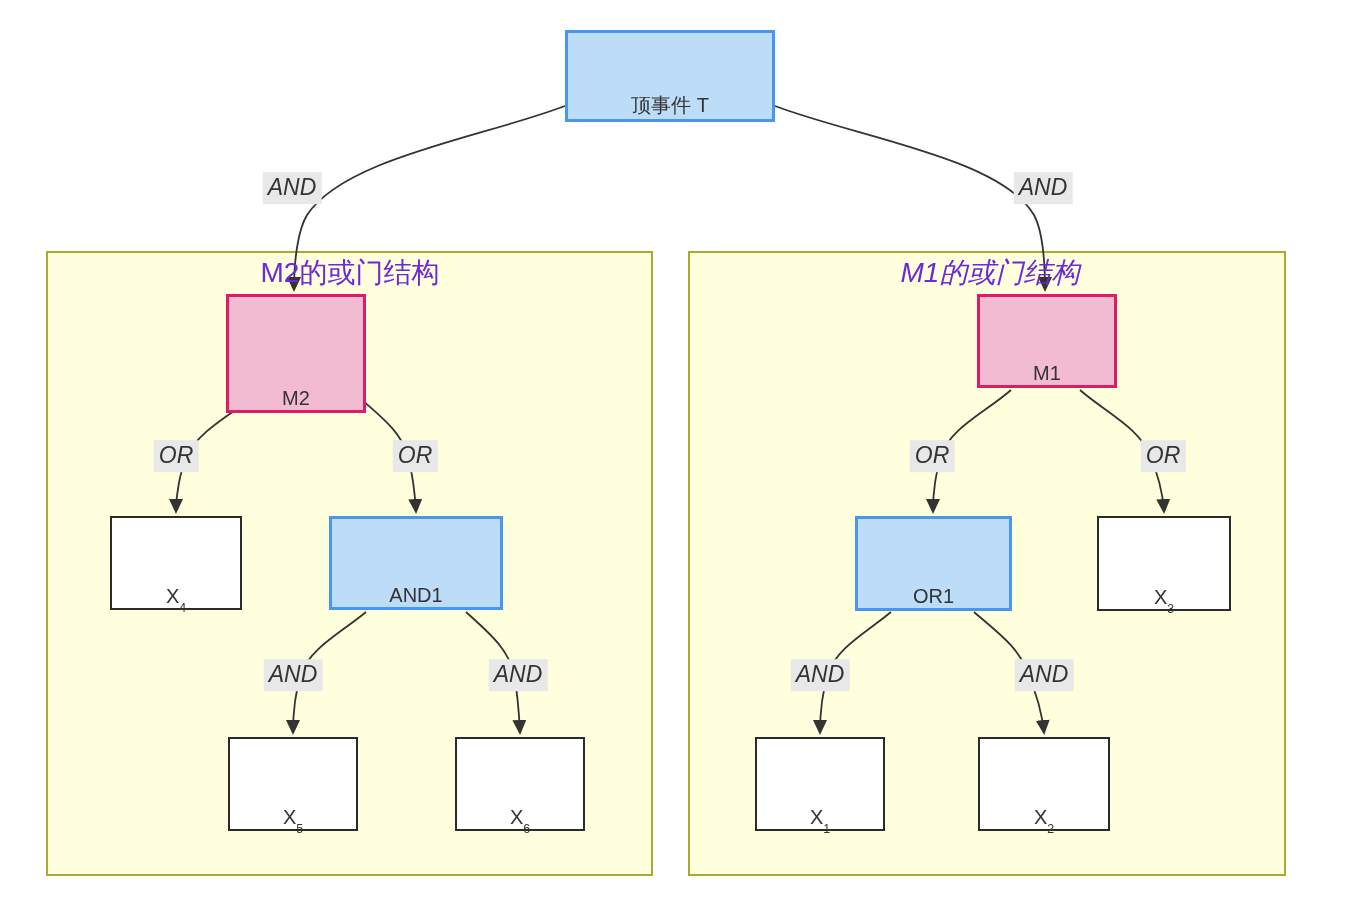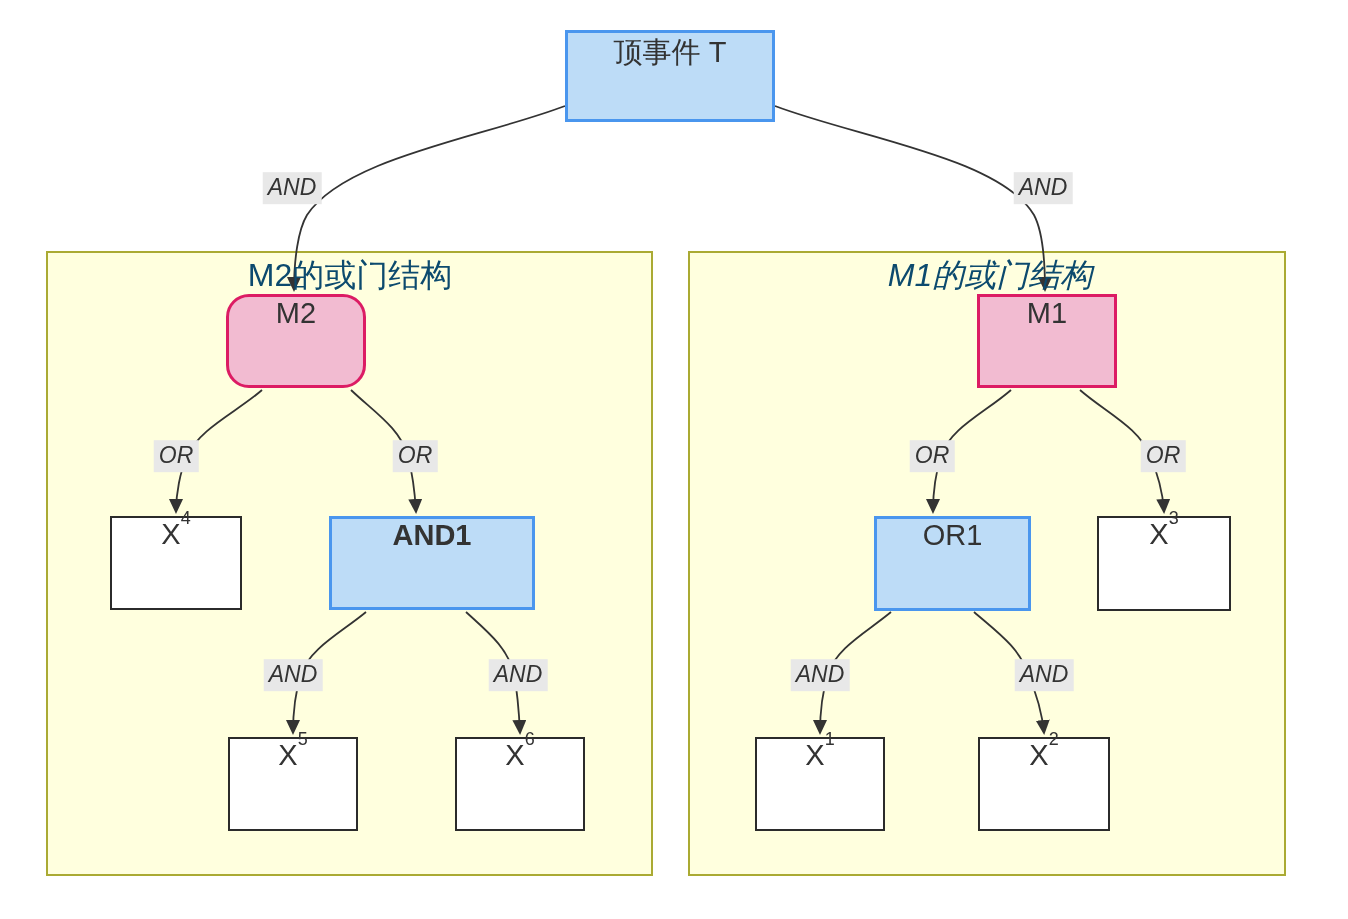--- a/index.html
+++ b/index.html
@@ -6,26 +6,26 @@
   .stage{
     position:relative;width:1348px;height:919px;background:#ffffff;overflow:hidden;
     font-family:"Liberation Sans","DejaVu Sans",sans-serif;color:#333333;
   }
   svg.edge-layer{position:absolute;left:0;top:0;width:1348px;height:919px;}
   .edge-path{fill:none;stroke:#333333;stroke-width:1.8px;}
   .cluster{
     position:absolute;background:#ffffde;border:2px solid #aaaa33;box-sizing:border-box;
   }
   .cluster-title{
-    position:absolute;transform:translateX(-50%);font-size:32px;color:#0c4a6e;
+    position:absolute;transform:translateX(-50%);font-size:28px;color:#6d28d9;
     white-space:nowrap;line-height:1.15;
   }
   .node{
-    position:absolute;display:flex;align-items:flex-start;justify-content:center;
-    box-sizing:border-box;font-size:29px;color:#333333;white-space:nowrap;
+    position:absolute;display:flex;align-items:flex-end;justify-content:center;
+    box-sizing:border-box;font-size:20px;color:#333333;white-space:nowrap;
   }
   .node.blue{background:#bddcf7;border:3px solid #4a96ee;}
   .node.pink{background:#f2bbd1;border:3px solid #dc1c64;}
   .node.plain{background:#ffffff;border:2.5px solid #2b2b2b;}
   .node sub{font-size:0.62em;line-height:0;}
   .edge-label{
     position:absolute;transform:translate(-50%,-50%);
     background:#e8e8e8;color:#333333;font-size:23px;line-height:1.2;
     padding:2px 5px;white-space:nowrap;font-style:italic;
   }
@@ -68,46 +68,46 @@
   <div class="edge-label" style="left:932px;top:456px;">OR</div>
   <div class="edge-label" style="left:1163px;top:456px;">OR</div>
   <div class="edge-label" style="left:820px;top:675px;">AND</div>
   <div class="edge-label" style="left:1044px;top:675px;">AND</div>
 
   <div class="node blue" style="left:565px;top:30px;width:210px;height:92px;">
     <span>顶事件 T</span>
       <sub></sub>
   </div>
 
-  <div class="node pink" style="left:226px;top:294px;width:140px;height:94px;border-radius:23px;">
+  <div class="node pink" style="left:226px;top:294px;width:140px;height:119px;">
     <span>M2</span>
       <sub></sub>
   </div>
   <div class="node plain" style="left:110px;top:516px;width:132px;height:94px;">
     <span>X</span>
       <sub>4</sub>
   </div>
-  <div class="node blue" style="left:329px;top:516px;width:206px;height:94px;font-weight:bold;">
+  <div class="node blue" style="left:329px;top:516px;width:174px;height:94px;">
     <span>AND1</span>
       <sub></sub>
   </div>
   <div class="node plain" style="left:228px;top:737px;width:130px;height:94px;">
     <span>X</span>
       <sub>5</sub>
   </div>
   <div class="node plain" style="left:455px;top:737px;width:130px;height:94px;">
     <span>X</span>
       <sub>6</sub>
   </div>
 
   <div class="node pink" style="left:977px;top:294px;width:140px;height:94px;">
     <span>M1</span>
       <sub></sub>
   </div>
-  <div class="node blue" style="left:855px;top:516px;width:157px;height:95px;margin-left:19px;">
+  <div class="node blue" style="left:855px;top:516px;width:157px;height:95px;">
     <span>OR1</span>
       <sub></sub>
   </div>
   <div class="node plain" style="left:1097px;top:516px;width:134px;height:95px;">
     <span>X</span>
       <sub>3</sub>
   </div>
   <div class="node plain" style="left:755px;top:737px;width:130px;height:94px;">
     <span>X</span>
       <sub>1</sub>

